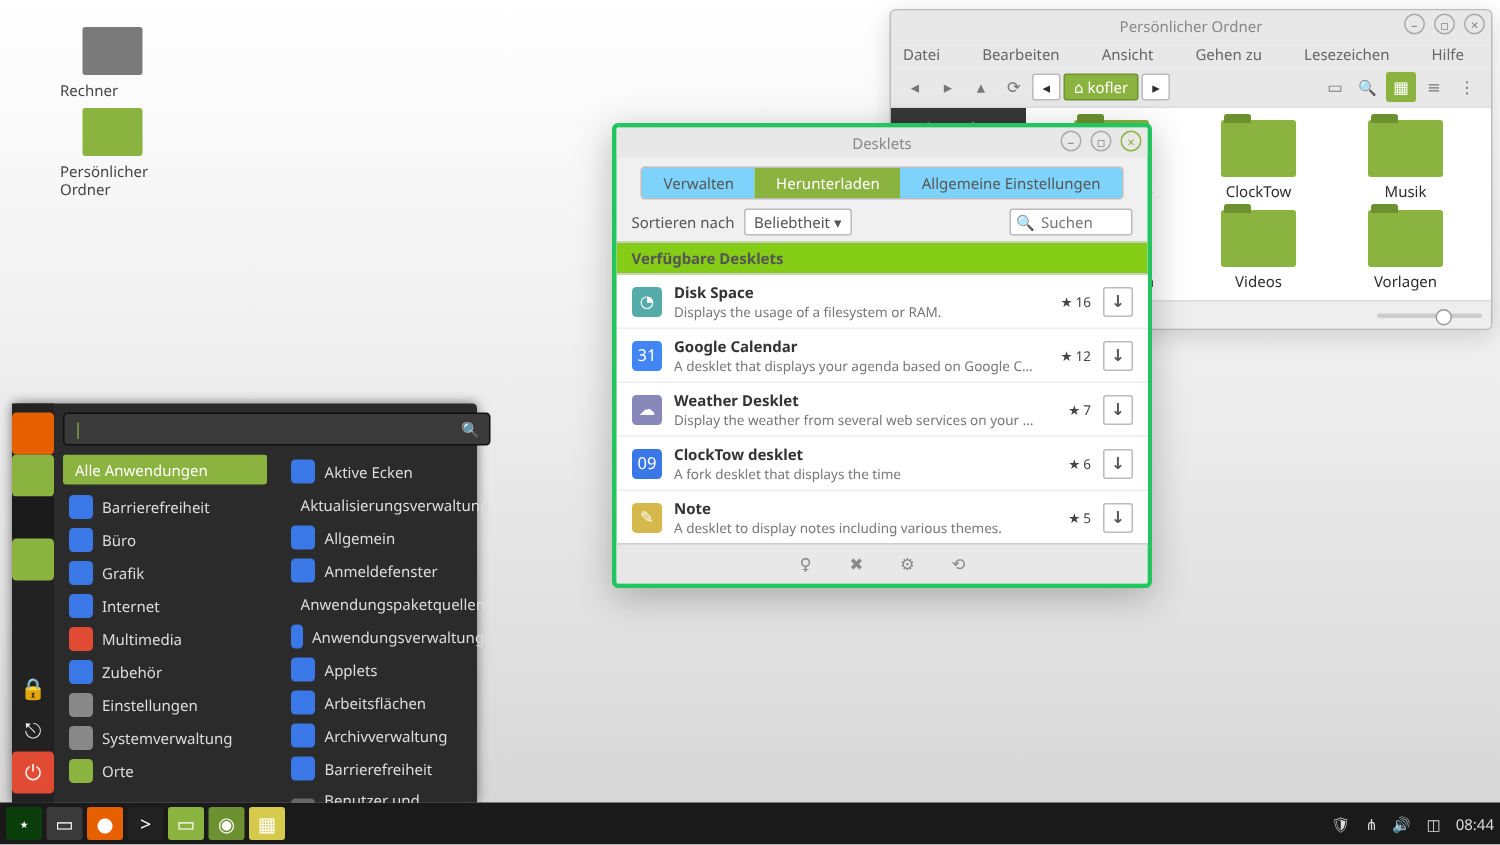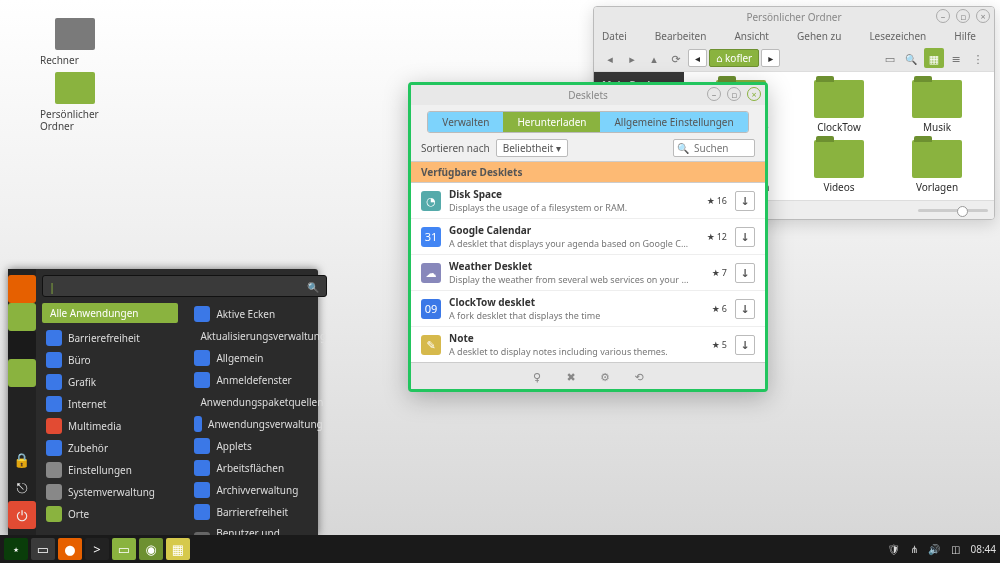--- a/index.html
+++ b/index.html
@@ -52,21 +52,21 @@
 
 
 #dw { position: absolute; left: 408px; top: 82px; width: 360px; height: 310px; background: #f0f0f0; border:3px solid #22c55e; border-radius:4px; box-shadow:0 6px 24px rgba(0,0,0,.25); display:flex;flex-direction:column; overflow:hidden;}
 .dw-tabs { display:flex; margin:6px auto 6px; border:1px solid #bbb; border-radius:3px; overflow:hidden; width:fit-content;}
 .dw-tab { padding:3px 14px; font-size:10px; background:#7dd3fc; color:#555;}
 .dw-tab.active { background:#8ab33f; color:#fff;}
 .dw-bar { display:flex; align-items:center; gap:6px; padding:0 10px 4px; font-size:10px; color:#555;}
 .dw-sort { border:1px solid #bbb;border-radius:2px;padding:1px 6px;background:#fff;}
 .dw-search { margin-left:auto; border:1px solid #bbb;border-radius:2px;padding:1px 4px;background:#fff;display:flex;align-items:center;gap:4px;color:#aaa;}
 .dw-search input{border:none;outline:none;width:56px;font-size:10px;}
-.dw-head { background:#fdba74;border-top:1px solid #ccc;border-bottom:1px solid #ccc;padding:3px 10px;font-size:10px;font-weight:bold;color:#555;}
+.dw-head { background:#84cc16;border-top:1px solid #ccc;border-bottom:1px solid #ccc;padding:3px 10px;font-size:10px;font-weight:bold;color:#555;}
 .dw-list { flex:1; overflow-y:auto; background:#fff;}
 .dw-row { display:flex; align-items:center; gap:8px; padding:4px 10px; border-bottom:1px solid #eee;}
 .dw-ico { width:20px;height:20px;border-radius:3px;display:flex;align-items:center;justify-content:center;font-size:11px;color:#fff;flex-shrink:0;}
 .dw-txt { flex:1; overflow:hidden;}
 .dw-title { font-size:10px; font-weight:bold; color:#333;}
 .dw-desc { font-size:9px; color:#777; white-space:nowrap; overflow:hidden; text-overflow:ellipsis;}
 .dw-stars { font-size:9px; color:#444; display:flex;align-items:center;gap:2px;min-width:26px;justify-content:flex-end;}
 .dw-dl { width:20px;height:20px;border:1px solid #bbb;border-radius:2px;display:flex;align-items:center;justify-content:center;color:#555;flex-shrink:0;}
 .dw-actions { display:flex;justify-content:center;gap:18px;padding:5px;border-top:1px solid #ccc;background:#e8e8e8;color:#888;}
 .dw-actions span{width:16px;height:16px;display:flex;align-items:center;justify-content:center;}

